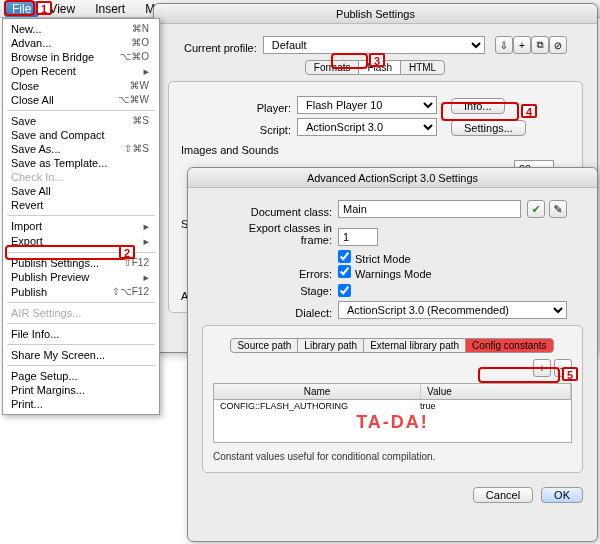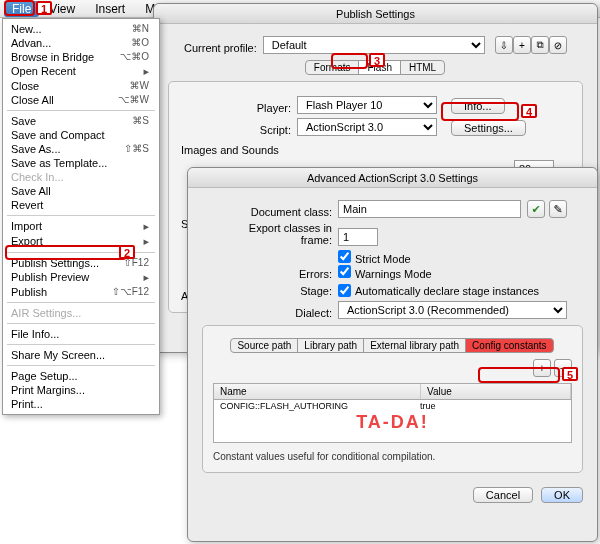--- a/index.html
+++ b/index.html
@@ -138,41 +138,40 @@
     <div class="rowflex">
       <span class="lbl" style="width:120px;">Errors:</span>
       <div>
         <div><input type="checkbox" checked="" class="chk" style=""><span>Strict Mode</span></div>
         <div><input type="checkbox" checked="" class="chk" style=""><span>Warnings Mode</span></div>
       </div>
     </div>
     <div class="rowflex">
       <span class="lbl" style="width:120px;">Stage:</span>
       <input type="checkbox" checked="" class="chk" style="">
-        <span>Automatically declare stage instances</span>
     </div>
     <div class="rowflex">
       <span class="lbl" style="width:120px;">Dialect:</span>
       <select style="flex:1;"><option>ActionScript 3.0 (Recommended)</option></select>
     </div>
 
     <div class="group" style="padding:6px 10px 10px;">
       <div class="adv-tabs">
         <div class="t">Source path</div>
         <div class="t">Library path</div>
         <div class="t">External library path</div>
         <div class="t sel">Config constants</div>
       </div>
       <div style="text-align:right;margin-top:6px;">
         <span class="iconbtn">+</span>
         <span class="iconbtn">−</span>
       </div>
       <div class="table">
         <div class="hdr">
-          <div style="width:58%;">Name</div>
+          <div style="width:58%;text-align:center;">Name</div>
           <div style="flex:1;">Value</div>
         </div>
         <div class="datarow">
           <div>CONFIG::FLASH_AUTHORING</div>
           <div>true</div>
         </div>
         <div class="tada">TA-DA!</div>
       </div>
       <div style="margin-top:8px;font-size:10px;color:#333;">Constant values useful for conditional compilation.</div>
     </div>

